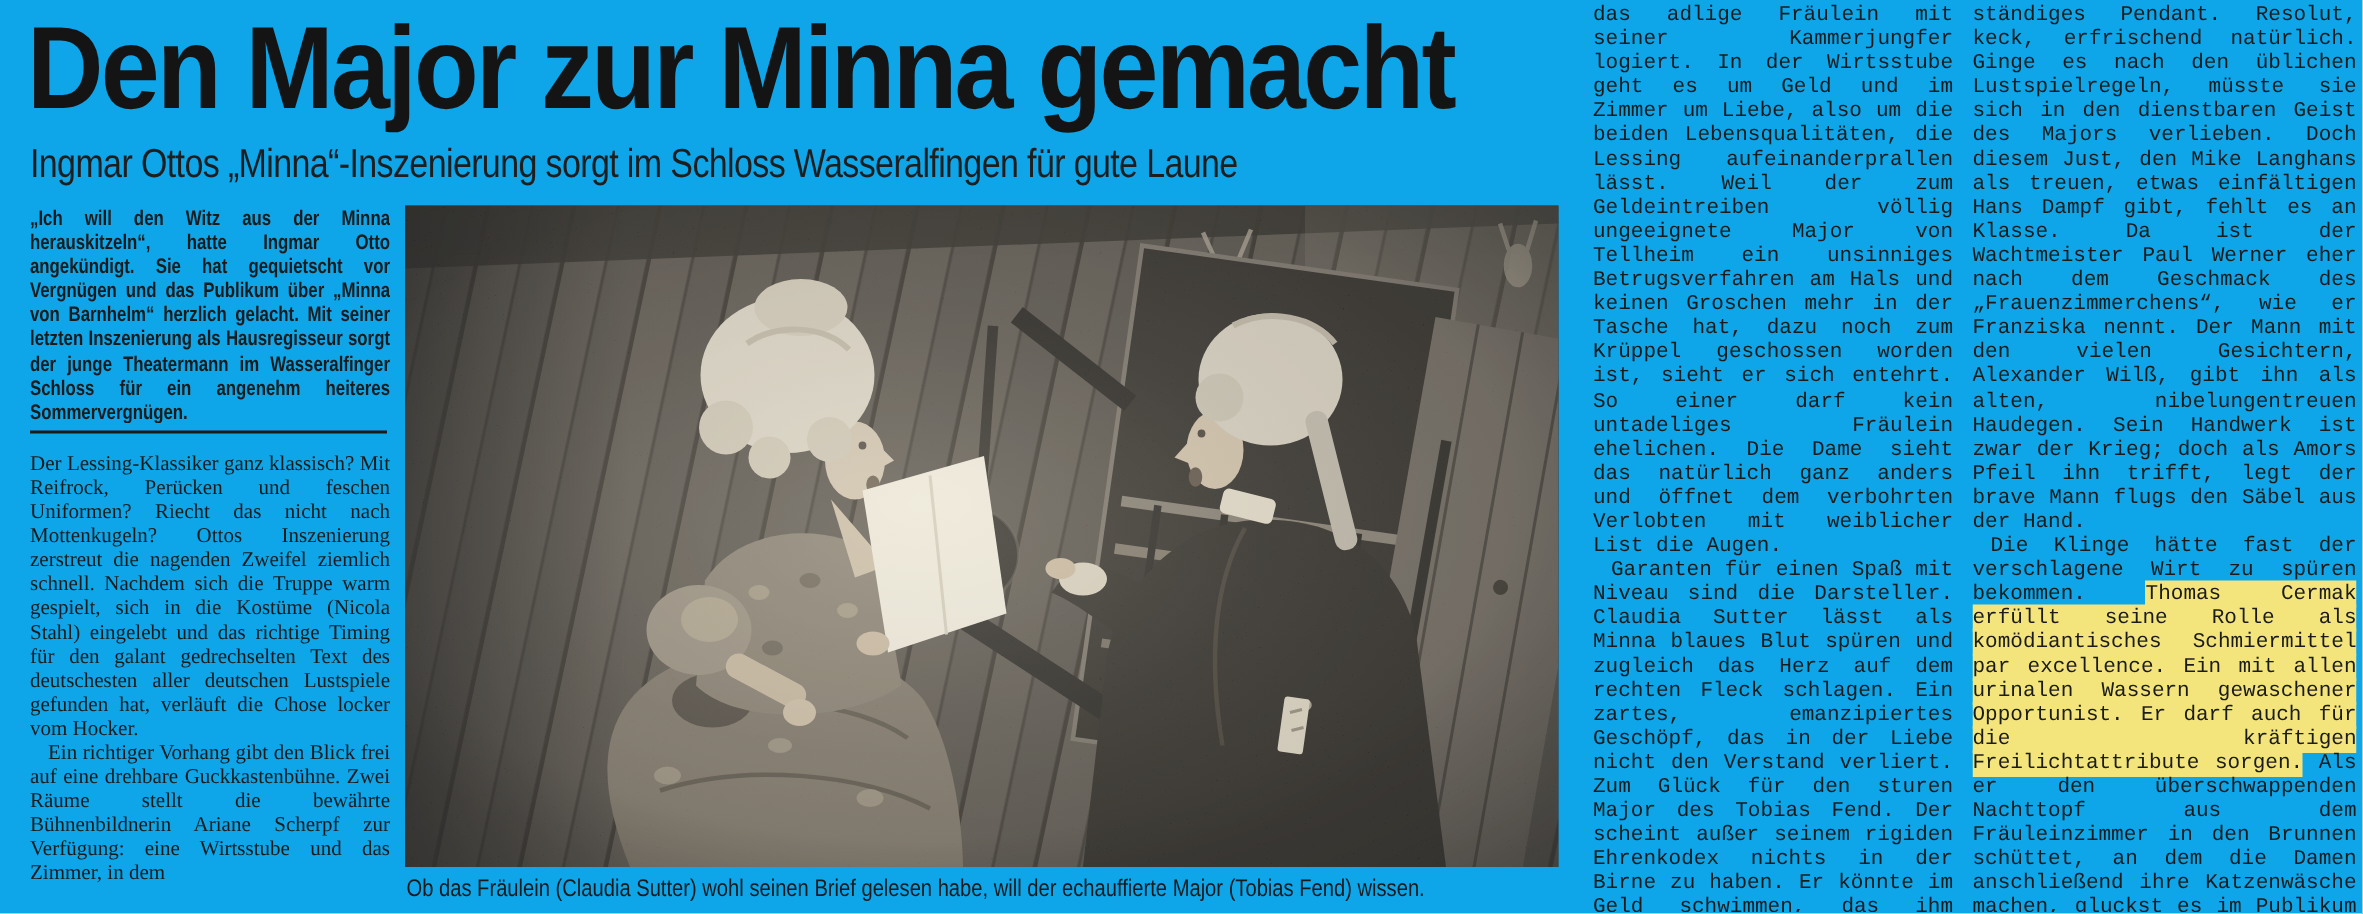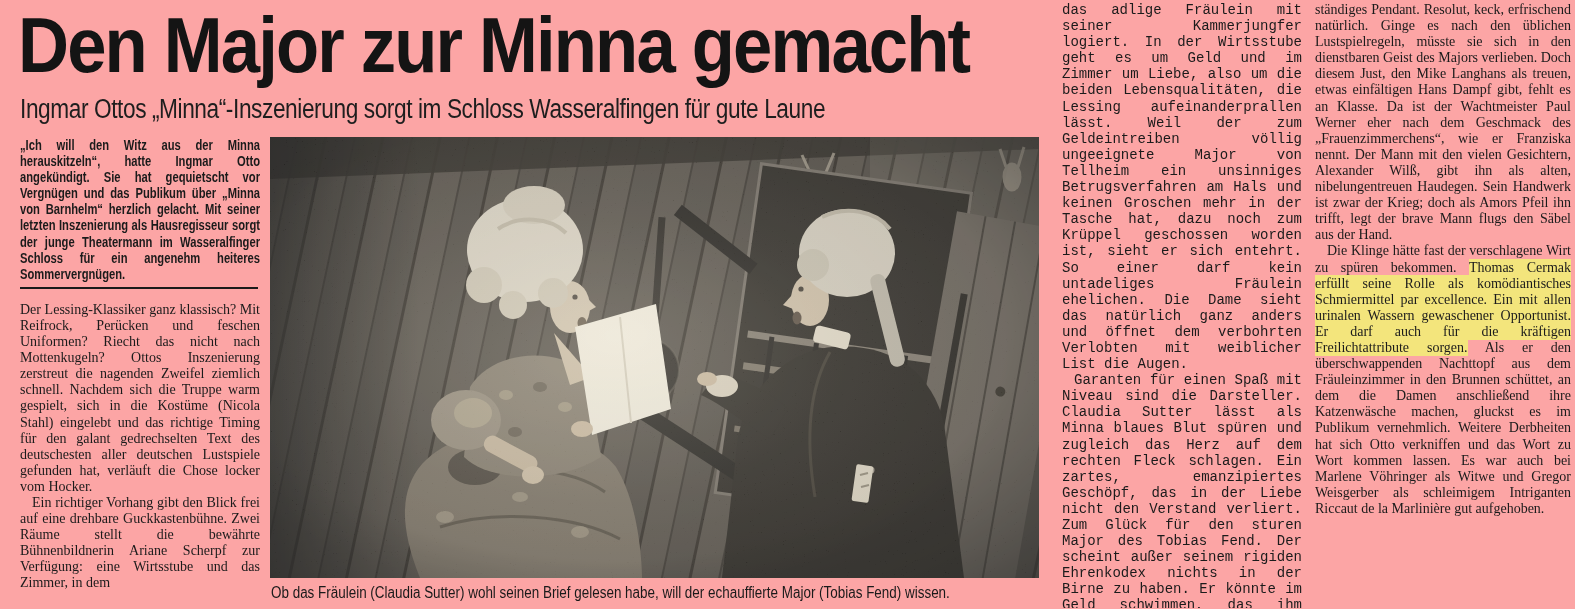--- a/index.html
+++ b/index.html
@@ -1,20 +1,20 @@
 <!DOCTYPE html>
 <html lang="de" style="--hl: #f3e57c;"><head>
 <meta charset="utf-8">
 <style>
   :root { --hl:#f3e57c; --ink:#1b1b1b; }
   * { margin:0; padding:0; box-sizing:border-box; }
   html,body { background:#ffffff; }
   .page {
     position:relative; width:1575px; height:609px; overflow:hidden;
-    background:#fca5a5; color:var(--ink);
+    background:#0ea5e9; color:var(--ink);
     font-family:"Liberation Serif", serif;
   }
   
   .headline {
     position:absolute; left:18px; top:4px; width:1110px;
     font-family:"Liberation Sans", sans-serif;
     font-weight:700; font-size:78px; line-height:82px; letter-spacing:-2px;
     color:#141414; white-space:nowrap;
     transform:scaleX(0.905); transform-origin:left top;
   }
@@ -27,21 +27,21 @@
   }
   
   .col { position:absolute; overflow:hidden; }
   .col p {
     font-size:14px; line-height:16.1px; text-align:justify;
     hyphens:auto; -webkit-hyphens:auto; color:var(--ink);
   }
   .col p.indent { text-indent:12px; }
   .col-left  { left:20px;  top:137px; width:240px; height:470px; }
   .col-mid   { left:1062px; top:2px;  width:240px; height:606px;font-family:Liberation Mono, monospace; }
-  .col-right { left:1315px; top:2px;  width:256px; height:606px; }
+  .col-right { left:1315px; top:2px;  width:256px; height:606px;font-family:Liberation Mono, monospace; }
 
   .lead-wrap { width:300px; transform:scaleX(0.8); transform-origin:left top; }
   .lead {
     font-family:"Liberation Sans", sans-serif;
     font-weight:700; font-size:15px; line-height:17.4px;
     text-align:justify; hyphens:auto; -webkit-hyphens:auto; color:#151515;
   }
   .byline {
     margin-top:9px;
     font-family:"Liberation Sans", sans-serif;

